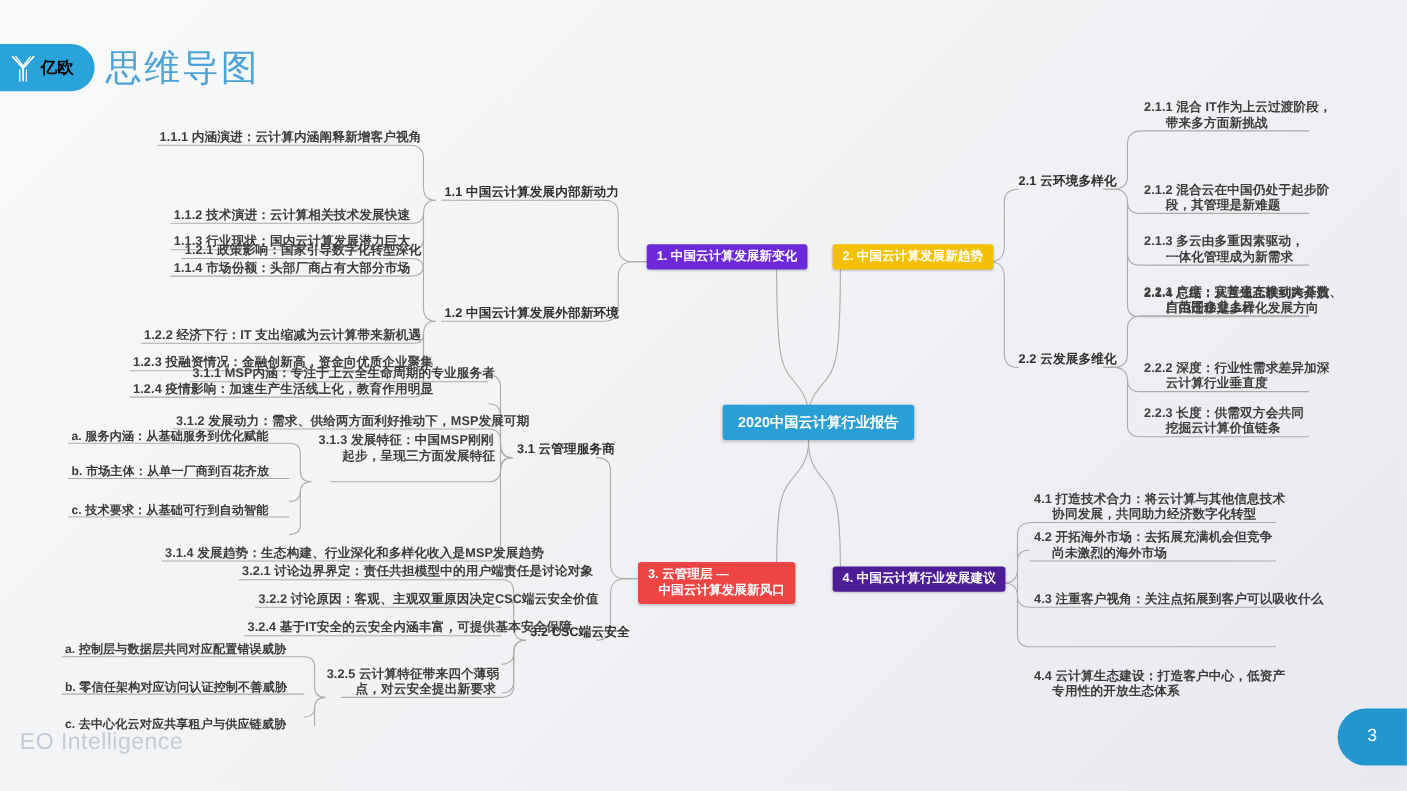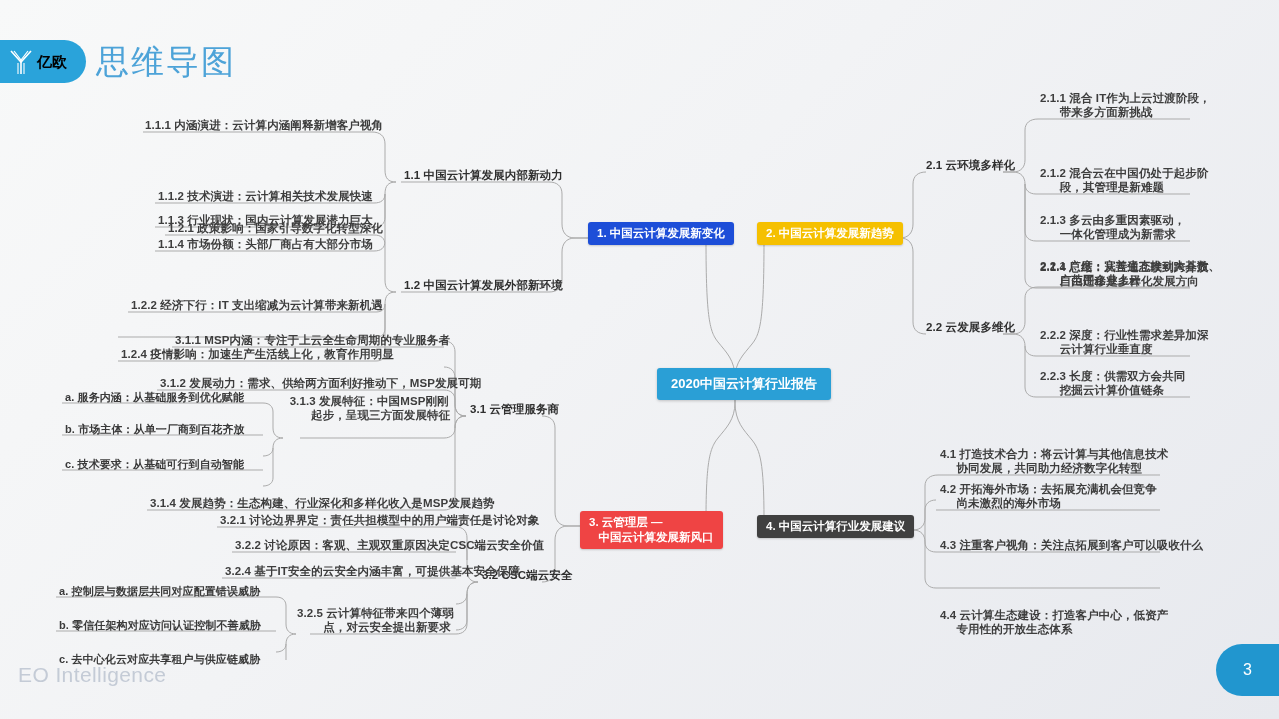--- a/index.html
+++ b/index.html
@@ -80,24 +80,24 @@
     position: absolute;
     color: #ffffff;
     font-weight: 700;
     font-size: 11.5px;
     line-height: 15px;
     padding: 4px 9px;
     border-radius: 3px;
     white-space: pre;
     box-shadow: 0 1px 2px rgba(0,0,0,0.18);
   }
-  #topic-1 { background: #1d4ed8; }
+  #topic-1 { background: #6d28d9; }
   #topic-2 { background: #f5c000; }
   #topic-3 { background: #ef4444; }
-  #topic-4 { background: #404040; }
+  #topic-4 { background: #4c1d95; }
 
   #root-node {
     position: absolute;
     background: #2a9fd6;
     color: #ffffff;
     font-weight: 700;
     font-size: 13px;
     padding: 7px 14px;
     border-radius: 3px;
     white-space: pre;
@@ -236,20 +236,21 @@
   <div class="node branch" style="left:470px; top:312px;">3.1 云管理服务商</div>
   <div class="node branch" style="left:482px; top:478px;">3.2 CSC端云安全</div>
 
   <div class="node leaf" style="left:145px; top:28px;">1.1.1 内涵演进：云计算内涵阐释新增客户视角</div>
   <div class="node leaf" style="left:158px; top:99px;">1.1.2 技术演进：云计算相关技术发展快速</div>
   <div class="node leaf" style="left:158px; top:123px;">1.1.3 行业现状：国内云计算发展潜力巨大</div>
   <div class="node leaf" style="left:158px; top:147px;">1.1.4 市场份额：头部厂商占有大部分市场</div>
 
   <div class="node leaf" style="left:168px; top:131px;">1.2.1 政策影响：国家引导数字化转型深化</div>
   <div class="node leaf" style="left:131px; top:208px;">1.2.2 经济下行：IT 支出缩减为云计算带来新机遇</div>
+  <div class="node leaf" style="left:121px; top:233px;">1.2.3 投融资情况：金融创新高，资金向优质企业聚集</div>
   <div class="node leaf" style="left:121px; top:257px;">1.2.4 疫情影响：加速生产生活线上化，教育作用明显</div>
 
   <div class="node leaf" style="left:1040px; top:1px;">2.1.1 混合 IT作为上云过渡阶段，
       带来多方面新挑战</div>
   <div class="node leaf" style="left:1040px; top:76px;">2.1.2 混合云在中国仍处于起步阶
       段，其管理是新难题</div>
   <div class="node leaf" style="left:1040px; top:123px;">2.1.3 多云由多重因素驱动，
       一体化管理成为新需求</div>
   <div class="node leaf" style="left:1040px; top:170px;">2.1.4 总结：从互通互联到跨介质
       自由迁移是多样化发展方向</div>

